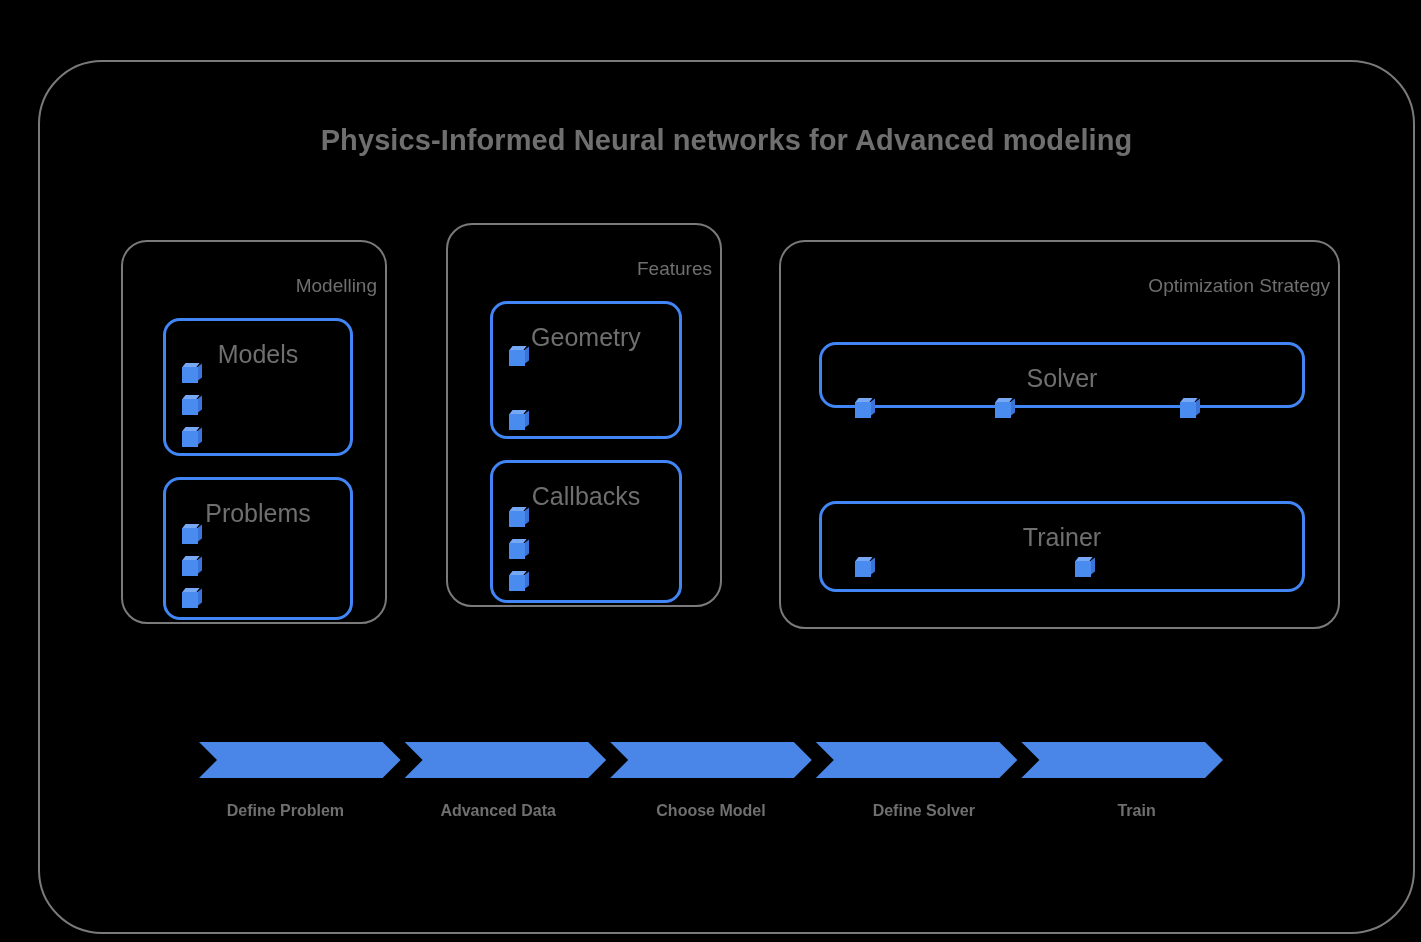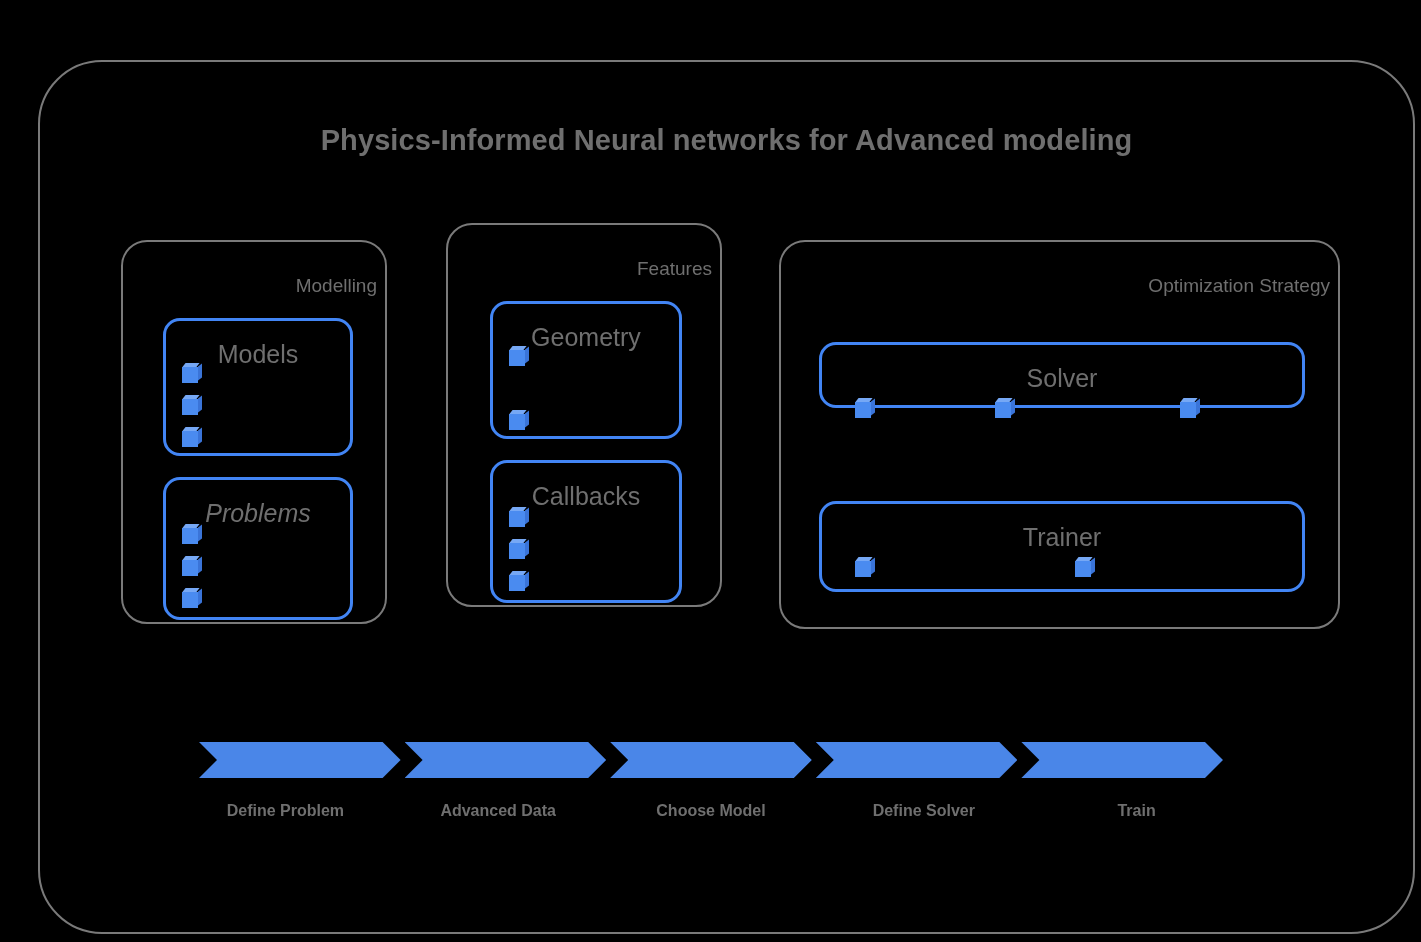--- a/index.html
+++ b/index.html
@@ -80,21 +80,21 @@
     left: 0;
     width: 100%;
     text-align: center;
     top: 11px;
     font-size: 25px;
     color: #6f6f6f;
   }
 
   
   #box-models   { left: 40px; top: 76px; width: 190px; height: 138px; }
-  #box-problems { left: 40px; top: 235px; width: 190px; height: 143px; font-style: italic; }
+  #box-problems { left: 40px; top: 235px; width: 190px; height: 143px; }
   
   #box-geometry  { left: 42px; top: 76px; width: 192px; height: 138px; }
   #box-callbacks { left: 42px; top: 235px; width: 192px; height: 143px; }
   
   #box-solver  { left: 38px; top: 100px; width: 486px; height: 66px; }
   #box-trainer { left: 38px; top: 259px; width: 486px; height: 91px; }
 
   
   .cube {
     position: absolute;

